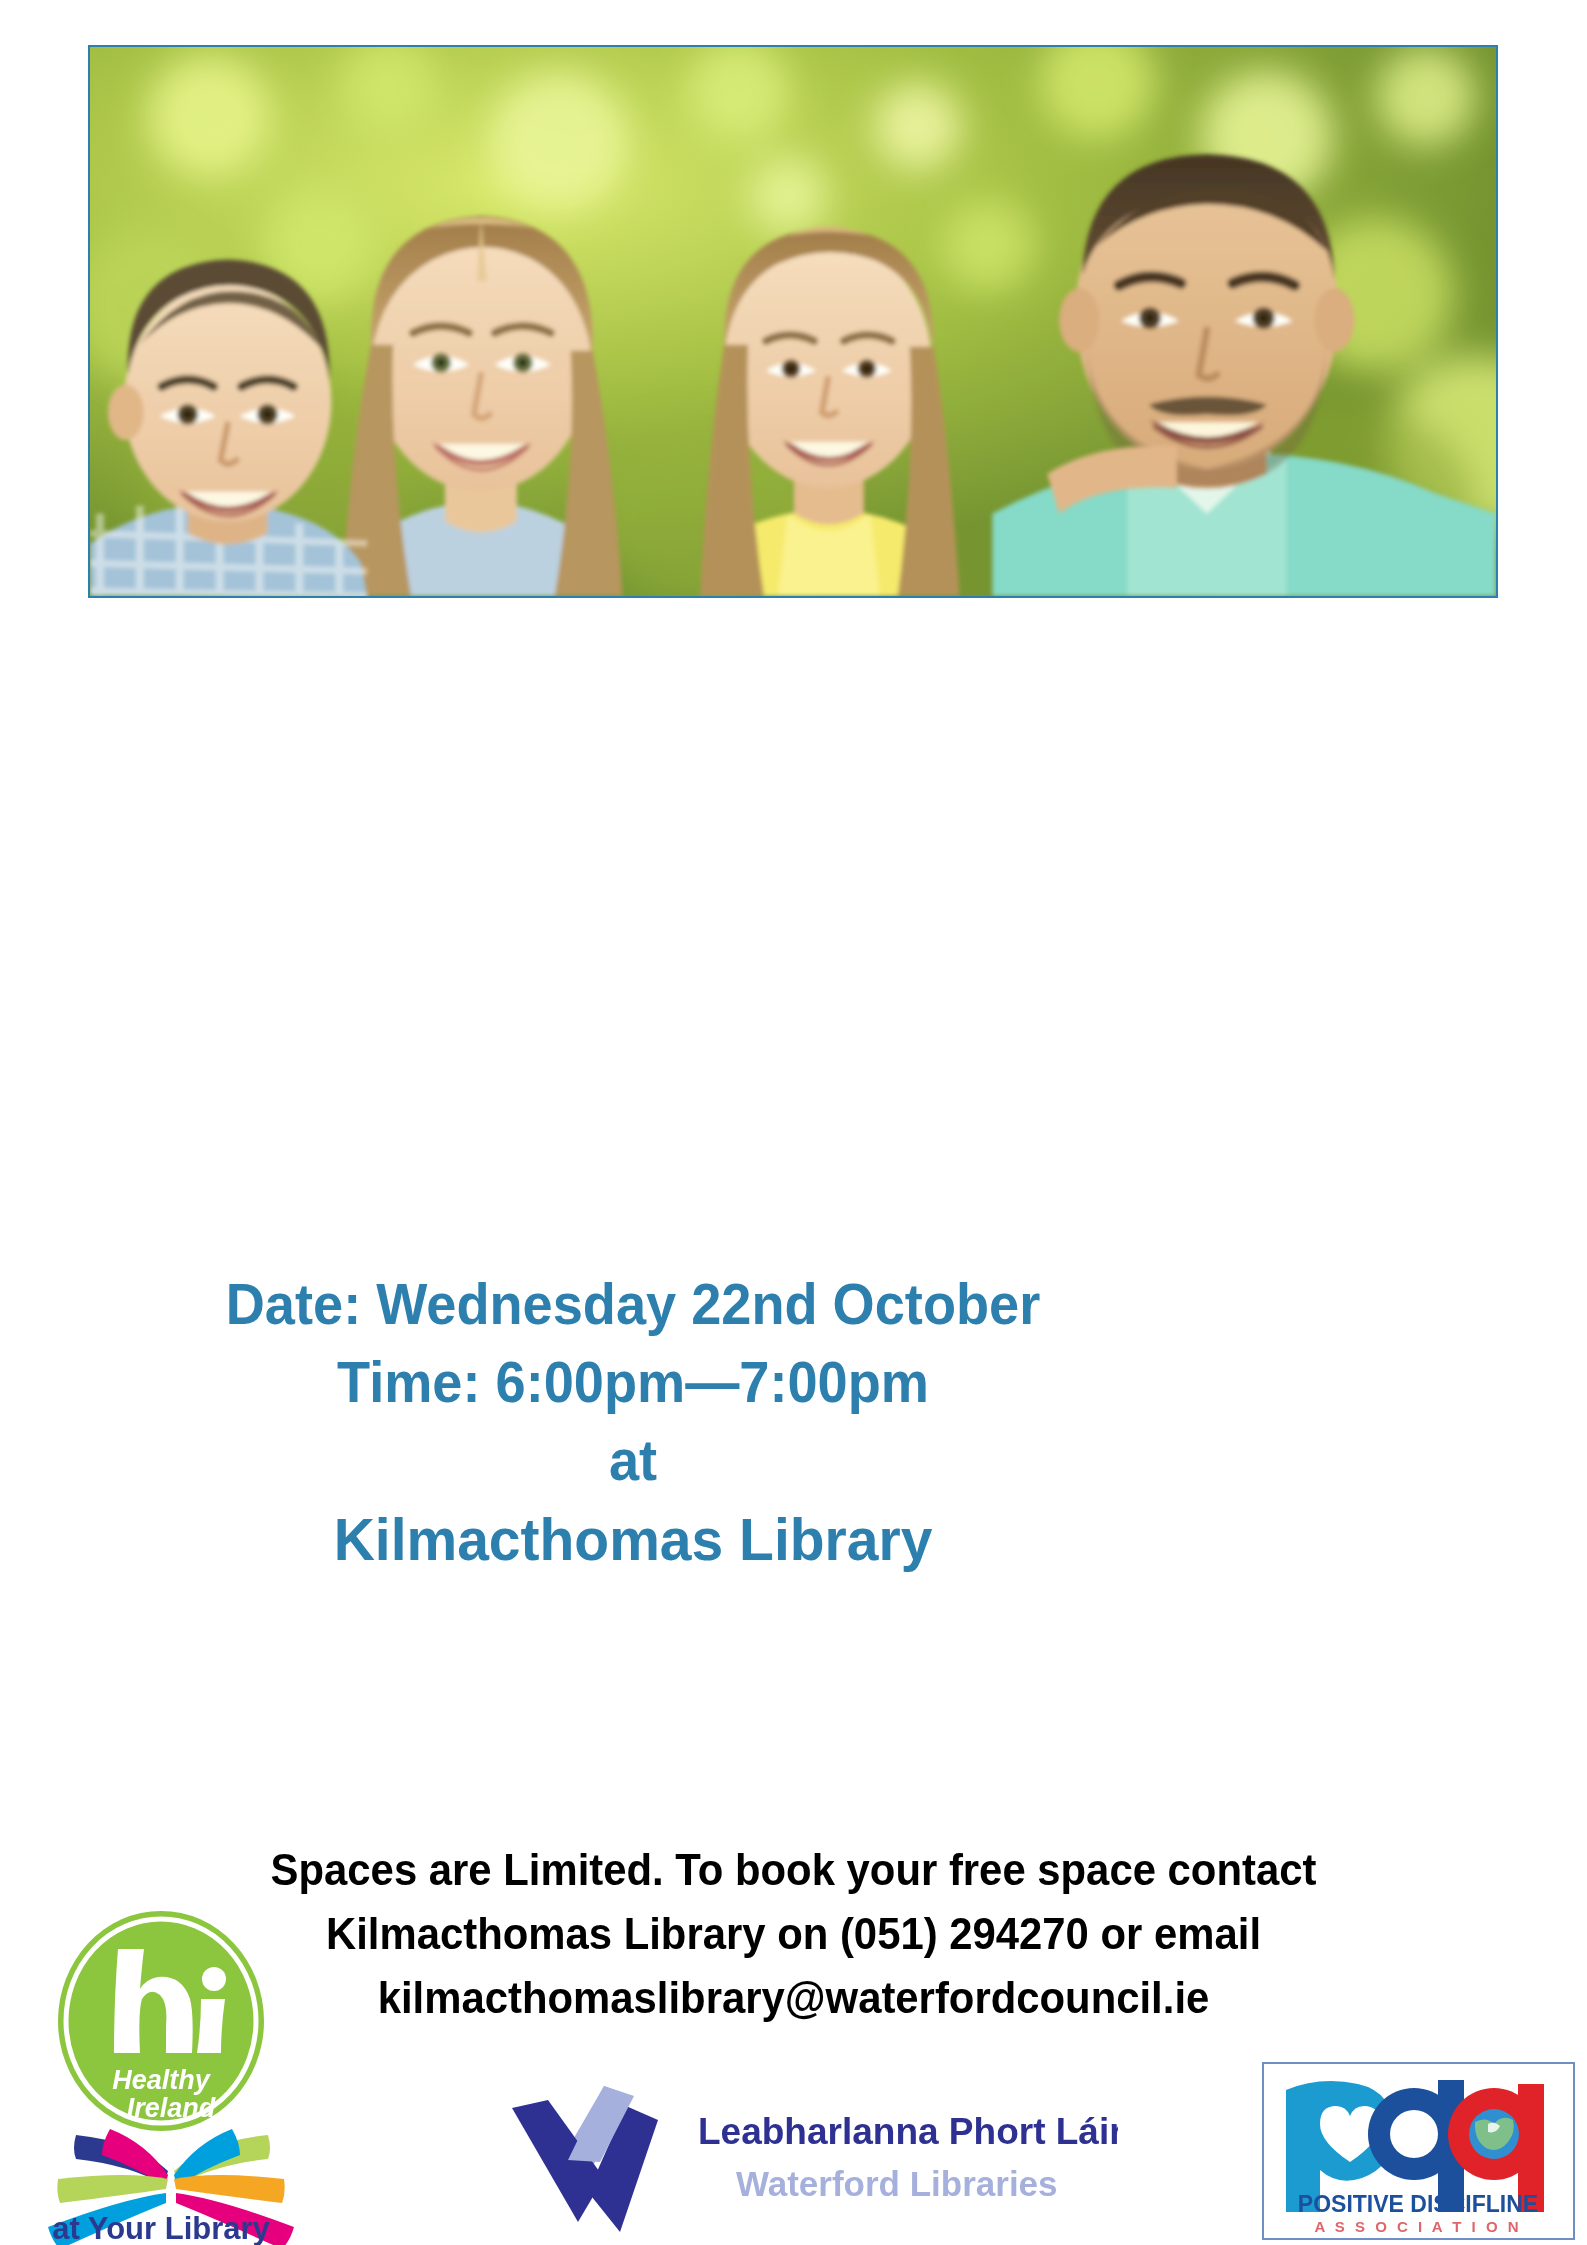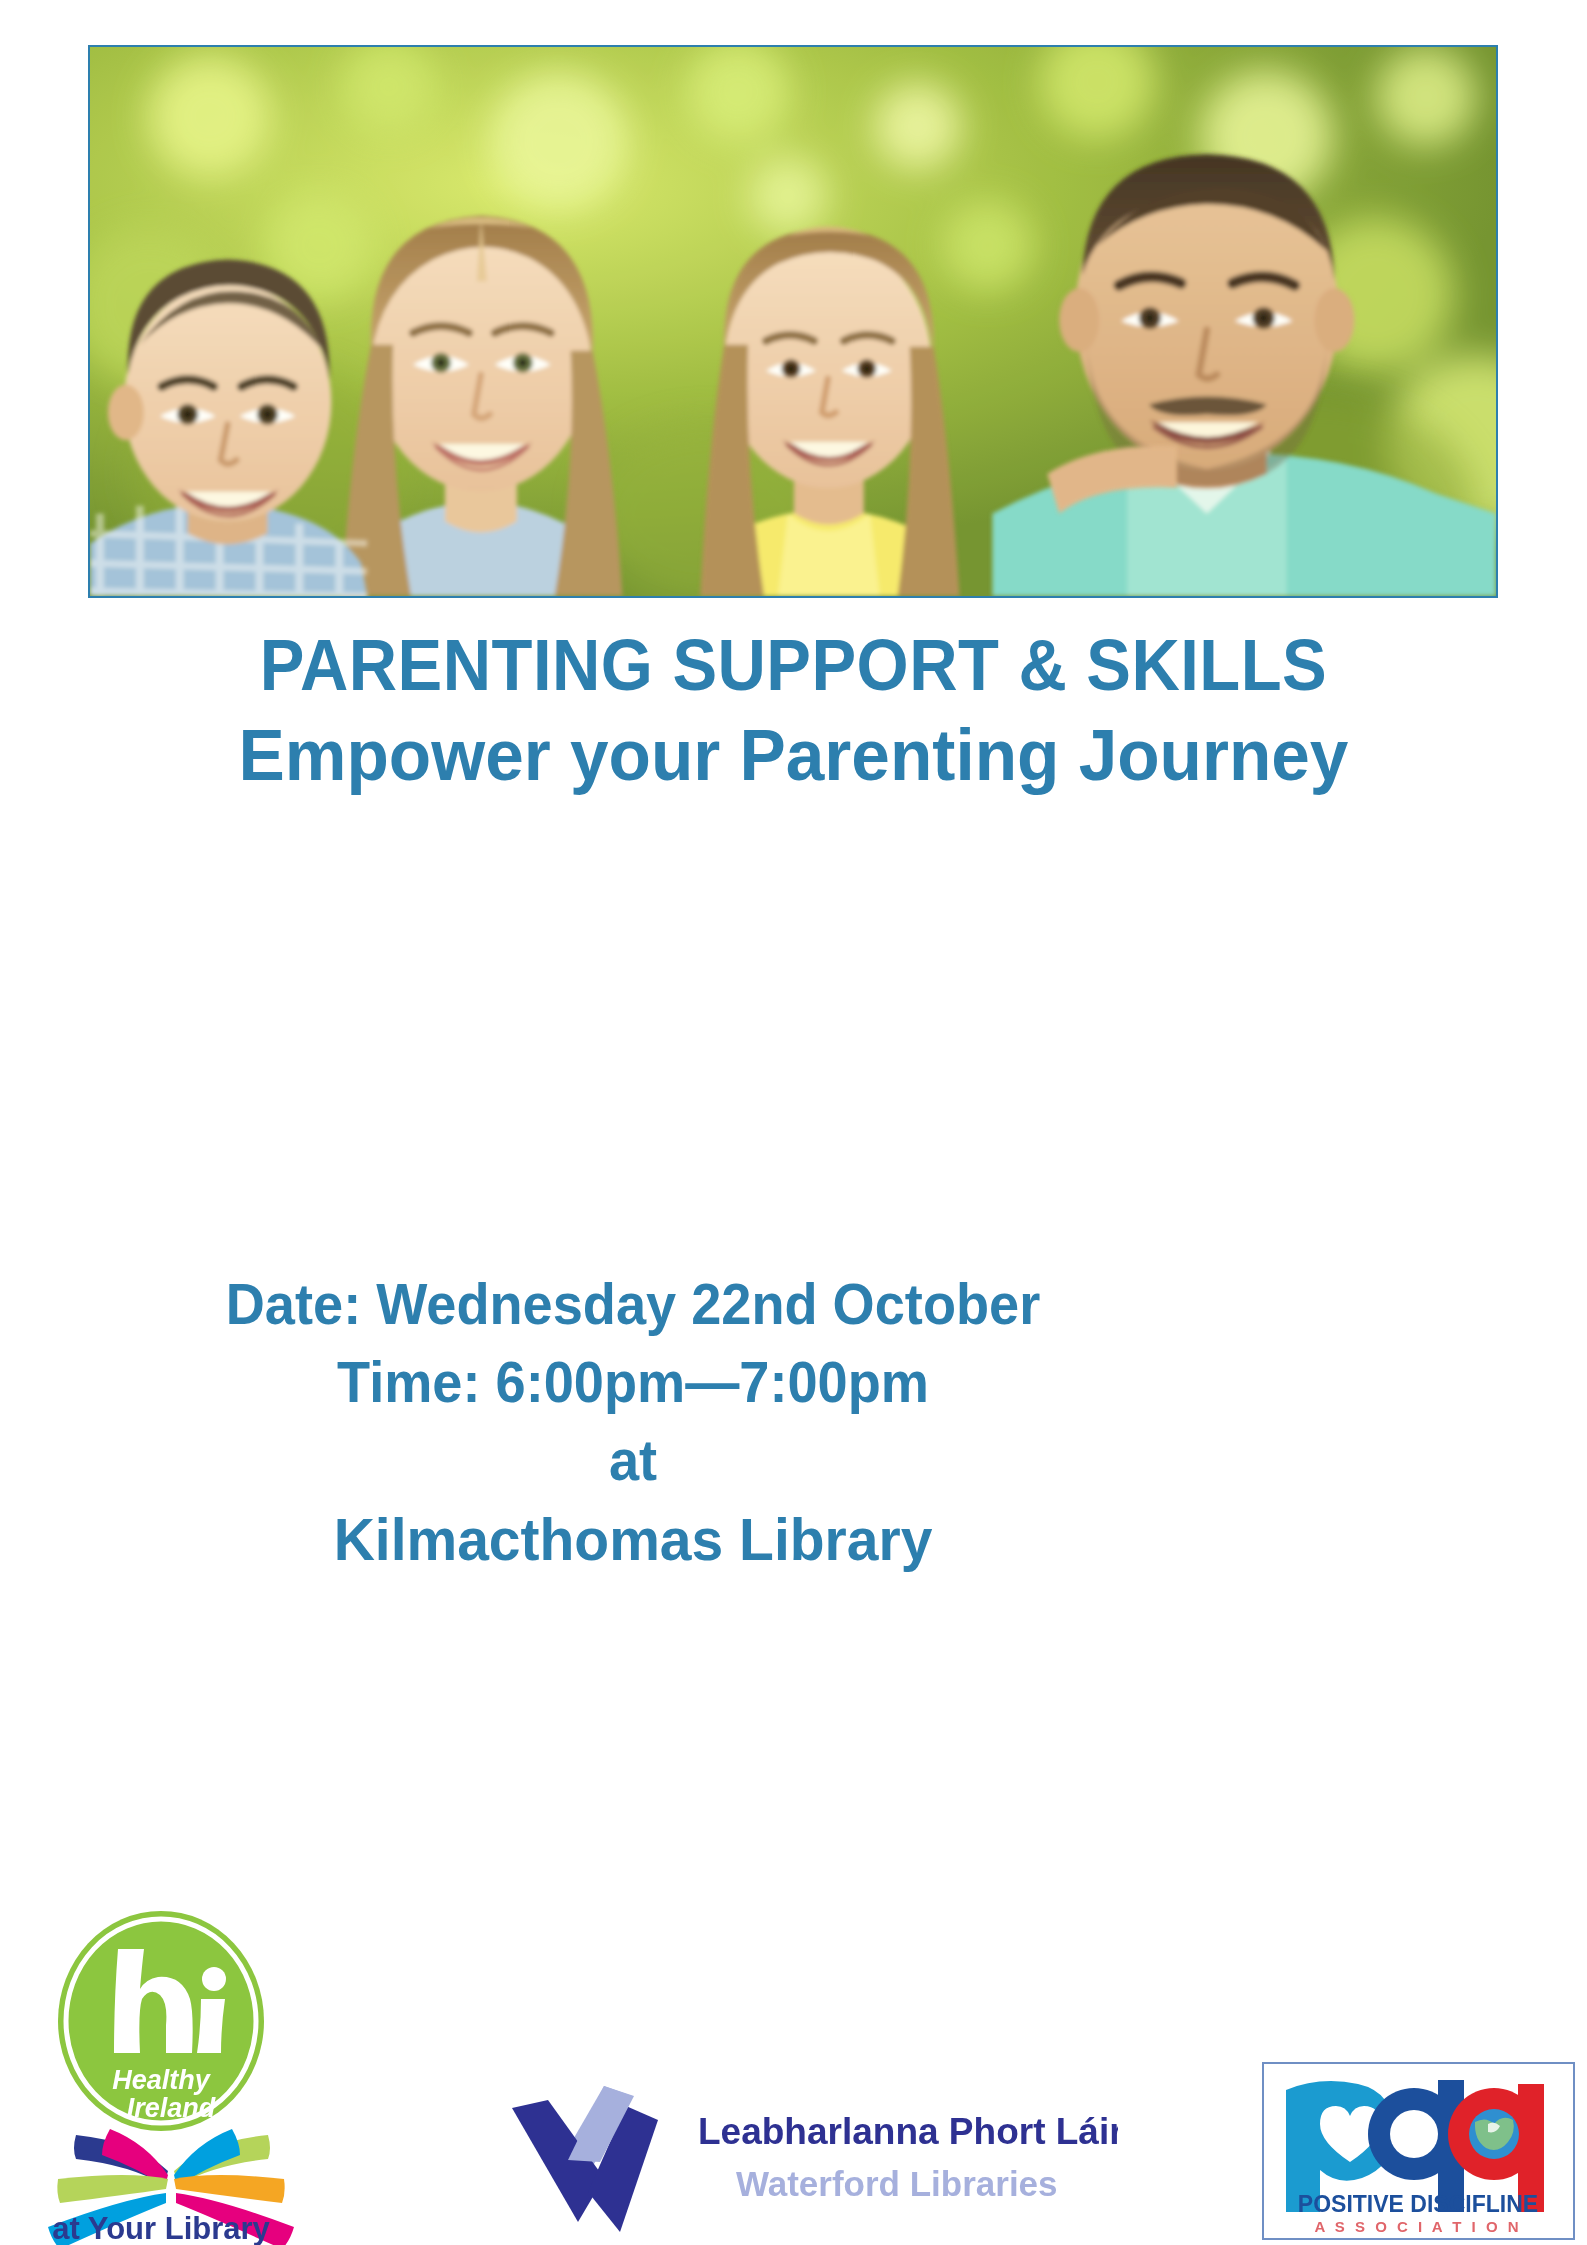--- a/index.html
+++ b/index.html
@@ -380,34 +380,35 @@
 
         <path d="M88 446 Q138 490 190 446 Q140 468 88 446 Z" fill="#9a4a48"></path>
         <path d="M96 448 Q138 478 182 448 Z" fill="#fdf8e6"></path>
         <path d="M92 450 Q138 484 186 450 Q138 494 92 450 Z" fill="none" stroke="#aa5a55" stroke-width="3"></path>
       </g>
 
       <rect width="1410" height="553" fill="#ffffa0" opacity="0.06"></rect>
     </svg>
   </div>
 
-  <div class="title-block">
-    <div class="title-main">PARENTING SUPPORT &amp; SKILLS</div>
-    <div class="title-sub">Empower your Parenting Journey</div>
-  </div>
 
 
   <div class="details-block">
     <div class="detail-line">Date:  Wednesday 22nd October</div>
     <div class="detail-line">Time:  6:00pm—7:00pm</div>
     <div class="detail-line">at</div>
     <div class="detail-line venue">Kilmacthomas Library</div>
   </div>
 
 
+  <div class="booking-block">
+    <div class="booking-line">Spaces are Limited. To book your free space contact</div>
+    <div class="booking-line">Kilmacthomas Library on (051) 294270 or email</div>
+    <div class="booking-line">kilmacthomaslibrary@waterfordcouncil.ie</div>
+  </div>
 
   <div class="logo-hi">
     <svg viewBox="0 0 290 342" aria-hidden="true">
 
       <ellipse cx="143" cy="118" rx="103" ry="110" fill="#8cc63f"></ellipse>
       <ellipse cx="143" cy="118" rx="95" ry="102" fill="none" stroke="#ffffff" stroke-width="5"></ellipse>
 
       <g fill="#ffffff">
         <path d="M100 46 Q96 96 96 150 L122 150 Q120 108 124 96 Q132 84 142 92 Q150 100 148 122 L148 150 L174 150 Q176 110 172 96 Q164 72 140 74 Q128 76 122 86 Q124 62 126 46 Z"></path>
         <path d="M183 96 L207 96 Q203 124 203 150 L179 150 Q183 124 183 96 Z"></path>

